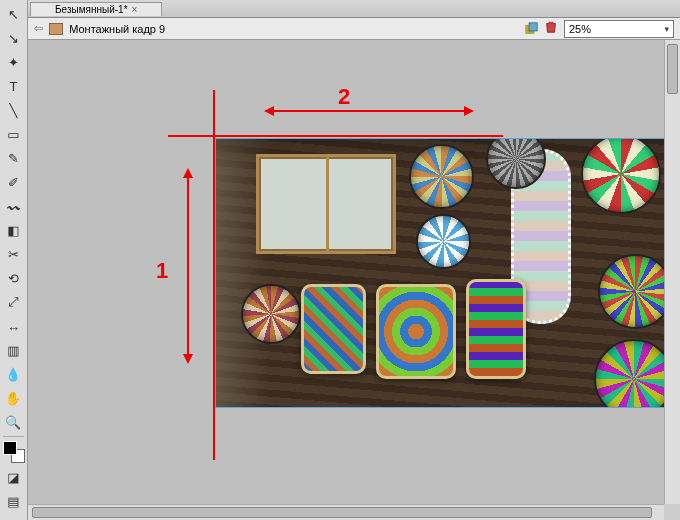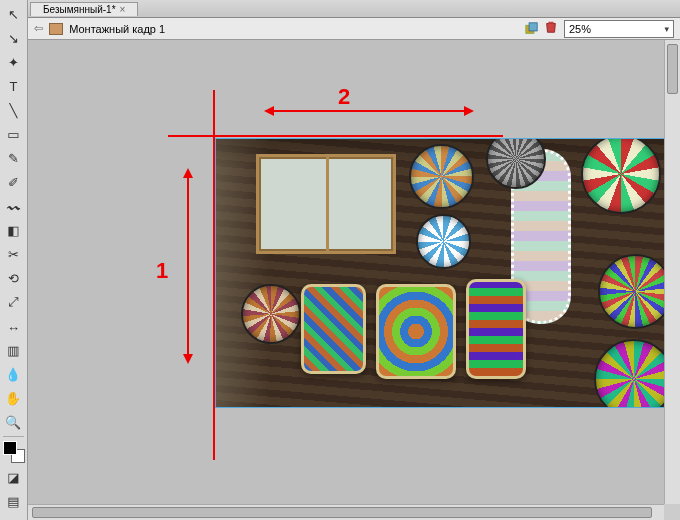--- a/index.html
+++ b/index.html
@@ -15,21 +15,21 @@
     height: 18px;
     background: linear-gradient(#d8d8d8,#c6c6c6);
     border-bottom: 1px solid #888;
     display: flex; align-items: center;
     padding-left: 30px;
   }
   .tab {
     background: #e8e8e8;
     border: 1px solid #999;
     border-bottom: none;
-    padding: 1px 12px;
+    padding: 1px 24px;
     font-size: 10px;
     display: flex; align-items: flex-end; gap: 4px;
   }
   .tab .close { color: #666; cursor: pointer; }
   .toolbox {
     position: absolute;
     left: 0; top: 0;
     width: 28px; height: 520px;
     background: #dcdcdc;
     border-right: 1px solid #999;
@@ -230,21 +230,21 @@
   <div class="tab">
     <span>Безымянный-1*</span>
     <span class="close">×</span>
   </div>
 </div>
 
 <div class="breadcrumb-bar">
   <div class="bc-left">
     <span class="bc-arrow">⇦</span>
     <span class="bc-icon"></span>
-    <span>Монтажный кадр 1</span>
+    <span>Монтажный кадр 9</span>
   </div>
   <div class="bc-right">
     <span class="ri1">
       <svg viewBox="0 0 16 16">
           <rect x="1" y="4" width="10" height="10" fill="#c9a227" stroke="#7a5"></rect>
           <rect x="5" y="1" width="10" height="10" fill="#6ac" stroke="#368"></rect>
         </svg>
     </span>
     <span class="ri2">
       <svg viewBox="0 0 16 16">

